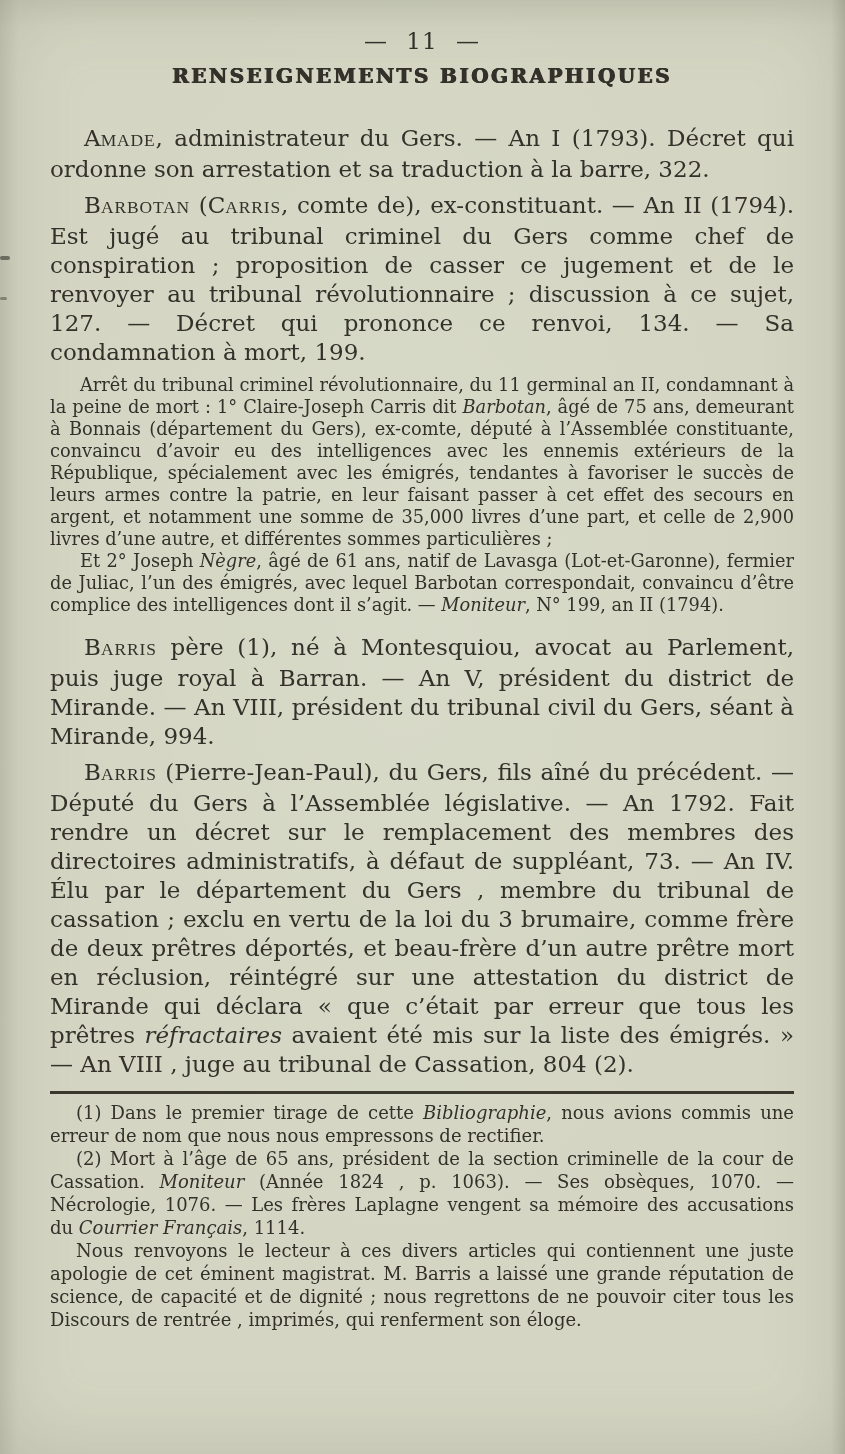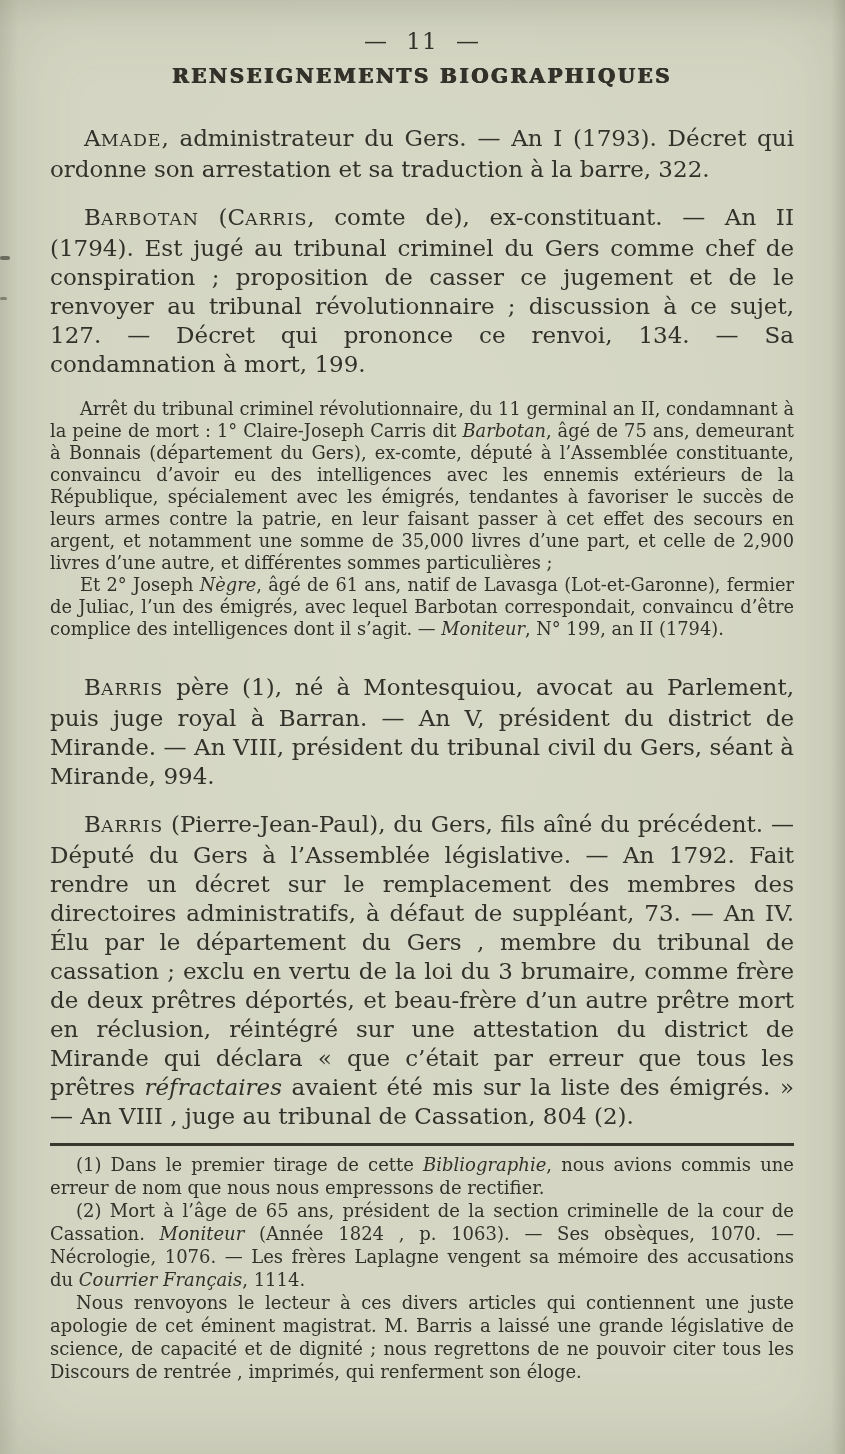--- a/index.html
+++ b/index.html
@@ -64,36 +64,36 @@
   .para.main {
     font-size: 23px;
     line-height: 29px;
     text-indent: 34px;
   }
   .para.small {
     font-size: 17.8px;
     line-height: 22px;
     text-indent: 30px;
   }
-  .mt-sm { margin-top: 19px; }
-  .mt-lg { margin-top: 33px; }
+  .mt-sm { margin-top: 7px; }
+  .mt-lg { margin-top: 17px; }
   .footnote-rule {
     border: none;
     border-top: 3px solid #3a372e;
     margin: 12px 0 7px 0;
     width: 100%;
   }
   .para.fnote {
     font-size: 18px;
     line-height: 23px;
     text-indent: 26px;
   }
   
   .s-n { }
-  .s-sc { text-transform: uppercase; font-size: 0.76em; letter-spacing: 0.05em; }
+  .s-sc { text-transform: uppercase; font-size: 0.76em; letter-spacing: 0.05em; font-family: Liberation Serif, serif; }
   .s-i { font-style: italic; }
 </style>
 </head>
 <body>
 
 <div class="paper-texture"></div>
 <div class="scan-mark-1"></div>
 <div class="scan-mark-2"></div>
 
 <div class="content">
@@ -105,15 +105,15 @@
   <p class="para small mt-sm"><span class="s-n">Arrêt du tribunal criminel révolutionnaire, du 11 germinal an II, condamnant à la peine de mort : 1° Claire-Joseph Carris dit </span><span class="s-i">Barbotan</span><span class="s-n">, âgé de 75 ans, demeurant à Bonnais (département du Gers), ex-comte, député à l’Assemblée constituante, convaincu d’avoir eu des intelligences avec les ennemis extérieurs de la République, spécialement avec les émigrés, tendantes à favoriser le succès de leurs armes contre la patrie, en leur faisant passer à cet effet des secours en argent, et notamment une somme de 35,000 livres d’une part, et celle de 2,900 livres d’une autre, et différentes sommes particulières ;</span></p>
   <p class="para small"><span class="s-n">Et 2° Joseph </span><span class="s-i">Nègre</span><span class="s-n">, âgé de 61 ans, natif de Lavasga (Lot-et-Garonne), fermier de Juliac, l’un des émigrés, avec lequel Barbotan correspondait, convaincu d’être complice des intelligences dont il s’agit. — </span><span class="s-i">Moniteur</span><span class="s-n">, N° 199, an II (1794).</span></p>
   <p class="para main mt-lg"><span class="s-n">B</span><span class="s-sc">arris</span><span class="s-n"> père (1), né à Montesquiou, avocat au Parlement, puis juge royal à Barran. — An V, président du district de Mirande. — An VIII, président du tribunal civil du Gers, séant à Mirande, 994.</span></p>
   <p class="para main mt-sm"><span class="s-n">B</span><span class="s-sc">arris</span><span class="s-n"> (Pierre-Jean-Paul), du Gers, fils aîné du précédent. — Député du Gers à l’Assemblée législative. — An 1792. Fait rendre un décret sur le remplacement des membres des directoires administratifs, à défaut de suppléant, 73. — An IV. Élu par le département du Gers , membre du tribunal de cassation ; exclu en vertu de la loi du 3 brumaire, comme frère de deux prêtres déportés, et beau-frère d’un autre prêtre mort en réclusion, réintégré sur une attestation du district de Mirande qui déclara « que c’était par erreur que tous les prêtres </span><span class="s-i">réfractaires</span><span class="s-n"> avaient été mis sur la liste des émigrés. » — An VIII , juge au tribunal de Cassation, 804 (2).</span></p>
 
   <hr class="footnote-rule">
 
   <div class="footnotes">
     <p class="para fnote"><span class="s-n">(1) Dans le premier tirage de cette </span><span class="s-i">Bibliographie</span><span class="s-n">, nous avions commis une erreur de nom que nous nous empressons de rectifier.</span></p>
     <p class="para fnote"><span class="s-n">(2) Mort à l’âge de 65 ans, président de la section criminelle de la cour de Cassation. </span><span class="s-i">Moniteur</span><span class="s-n"> (Année 1824 , p. 1063). — Ses obsèques, 1070. — Nécrologie, 1076. — Les frères Laplagne vengent sa mémoire des accusations du </span><span class="s-i">Courrier Français</span><span class="s-n">, 1114.</span></p>
-    <p class="para fnote"><span class="s-n">Nous renvoyons le lecteur à ces divers articles qui contiennent une juste apologie de cet éminent magistrat. M. Barris a laissé une grande législative de science, de capacité et de dignité ; nous regrettons de ne pouvoir citer tous les Discours de rentrée , imprimés, qui renferment son éloge.</span></p>
+    <p class="para fnote"><span class="s-n">Nous renvoyons le lecteur à ces divers articles qui contiennent une juste apologie de cet éminent magistrat. M. Barris a laissé une grande réputation de science, de capacité et de dignité ; nous regrettons de ne pouvoir citer tous les Discours de rentrée , imprimés, qui renferment son éloge.</span></p>
   </div>
 </div>
 
 </body></html>

